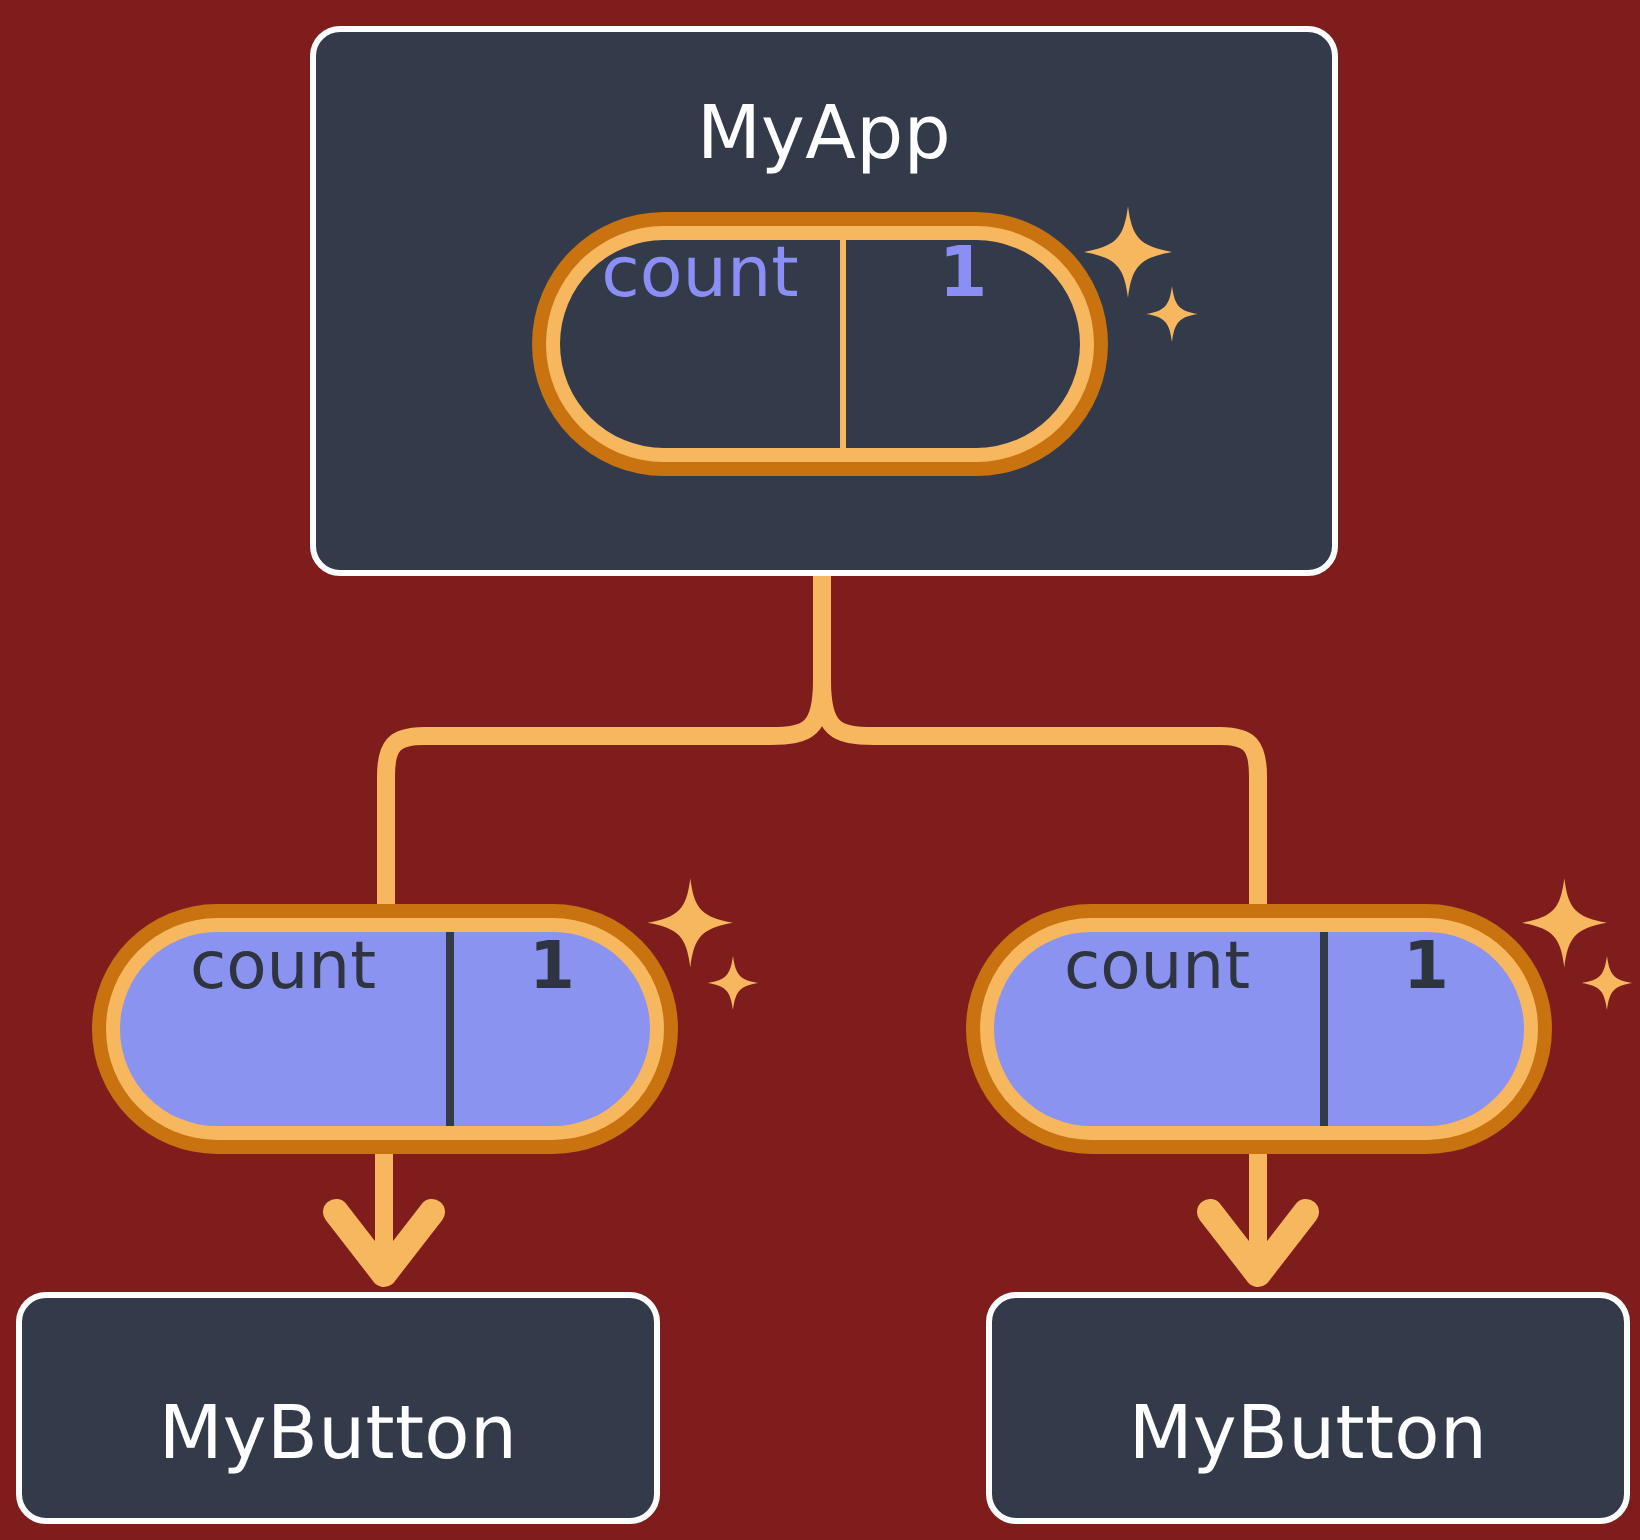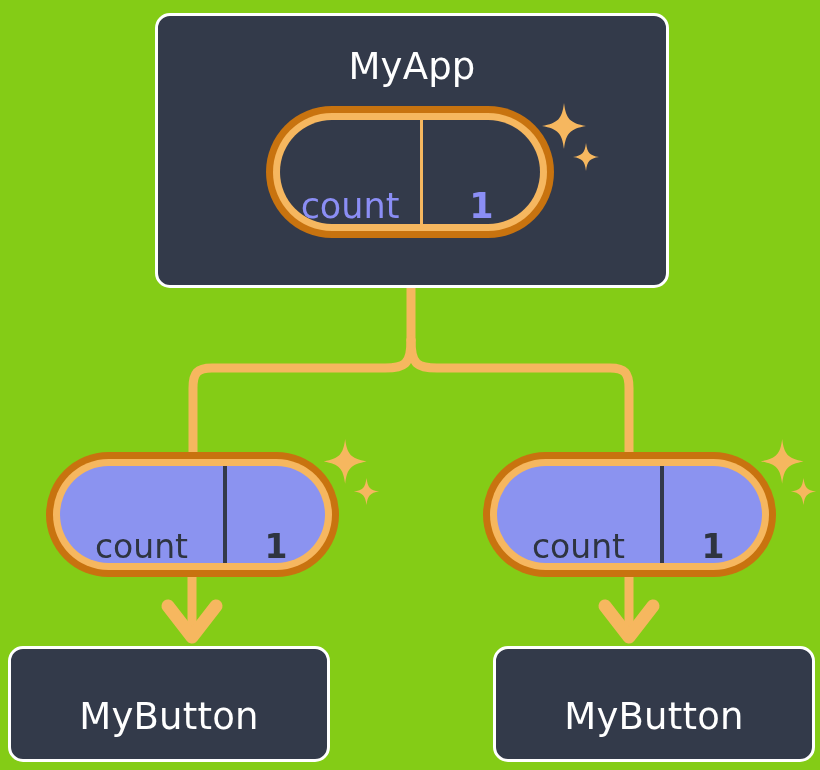--- a/index.html
+++ b/index.html
@@ -11,21 +11,21 @@
     width: 820px;
     height: 770px;
     background: #4a6068;
     font-family: "DejaVu Sans", "Liberation Sans", sans-serif;
     overflow: hidden;
   }
   #stage {
     position: relative;
     width: 820px;
     height: 770px;
-    background: #84cc16;
+    background: #7f1d1d;
   }
 
   
   #wires {
     position: absolute;
     left: 0;
     top: 0;
     width: 820px;
     height: 770px;
     pointer-events: none;
@@ -78,21 +78,21 @@
     align-items: stretch;
     flex: 1 1 auto;
     border-radius: 999px;
     
     background: #f6b75f;
     padding: 7px;
   }
   .pill-body {
     box-sizing: border-box;
     display: flex;
-    align-items: flex-end;
+    align-items: flex-start;
     flex: 1 1 auto;
     border-radius: 999px;
     overflow: hidden;
   }
   .pill-cell {
     display: flex;
     align-items: center;
     justify-content: center;
     line-height: 1;
     white-space: nowrap;

